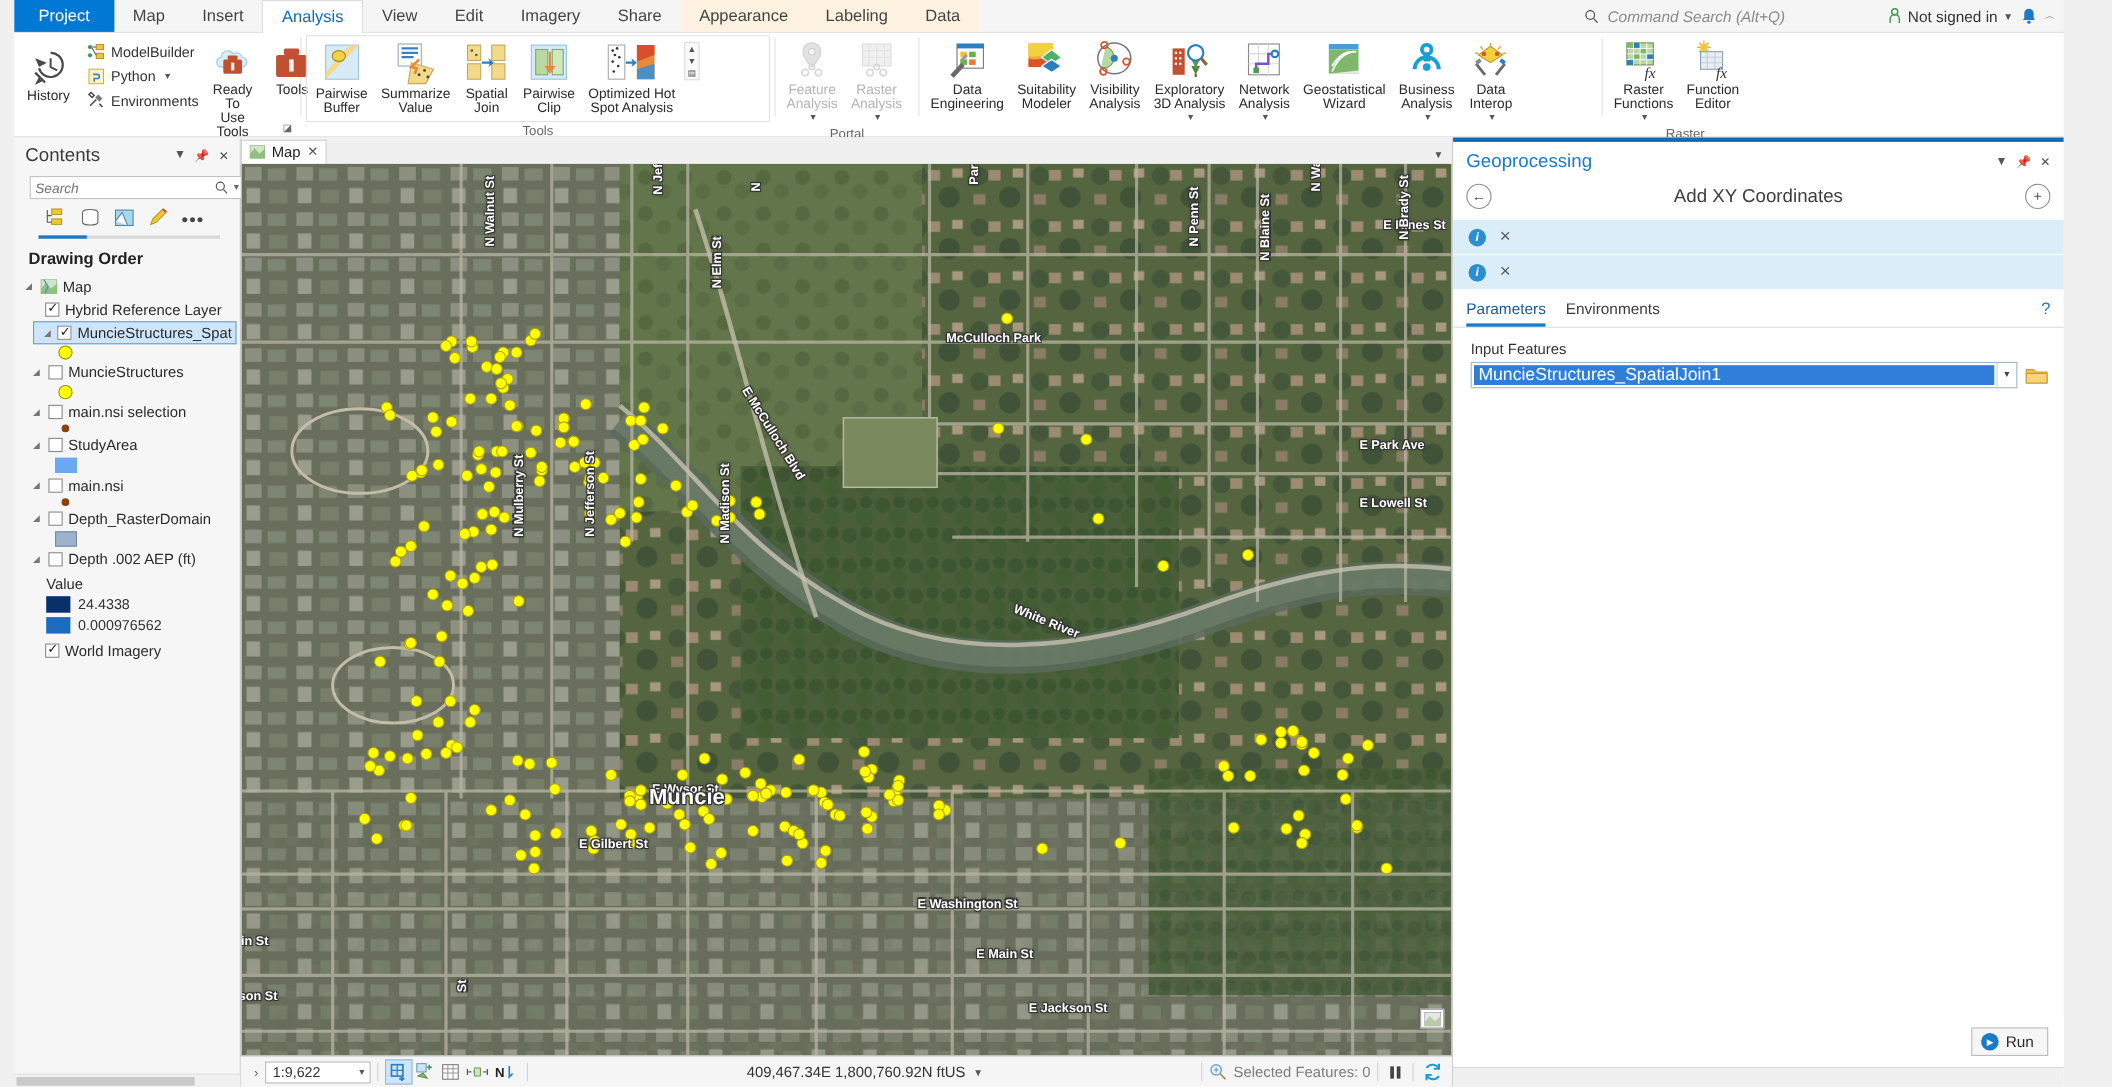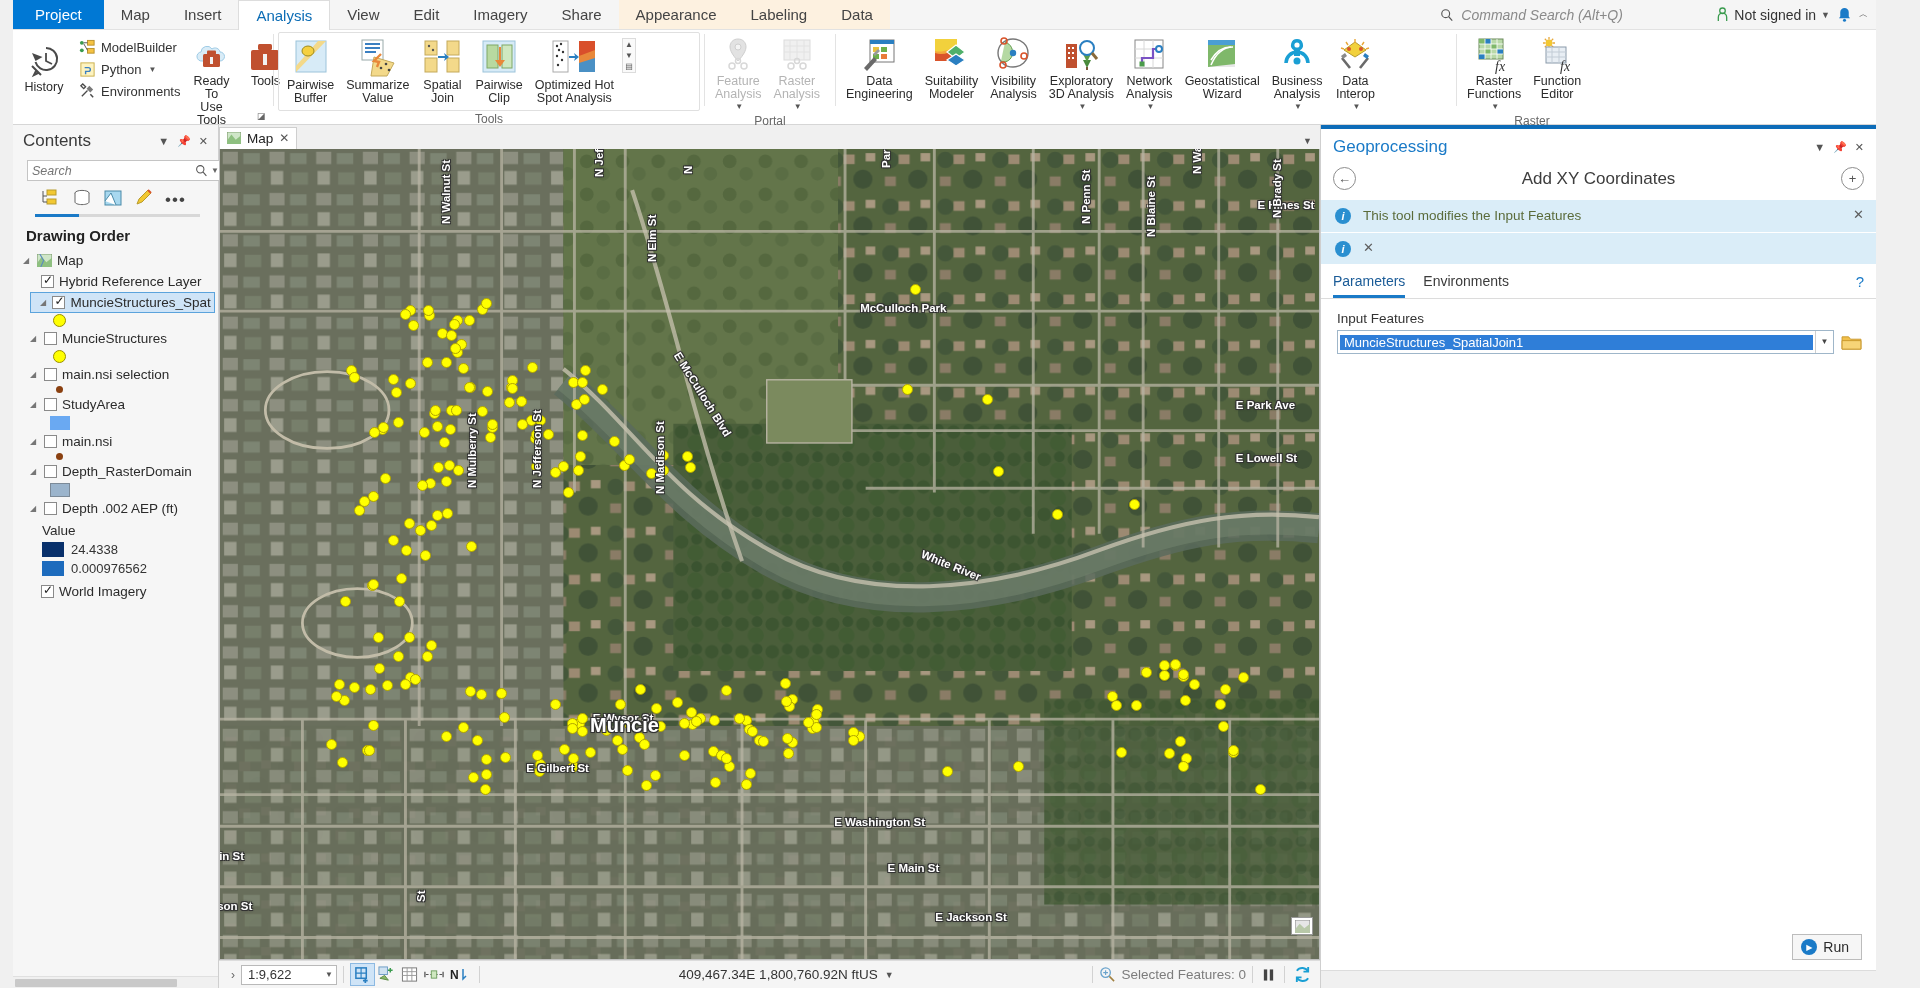--- a/index.html
+++ b/index.html
@@ -105,21 +105,21 @@
   .msg .itxt .lnk { color:#3d7a2e; }
   .msg .xx { color:#5d5d5d; font-size:13px; cursor:default;}
   .ibadge { width:16px; height:16px; border-radius:50%; background:#2a8fd0; color:#fff; font-size:11px; font-weight:bold; display:flex; align-items:center; justify-content:center; font-style:italic; flex:none; margin-top:1px;}
   .gp-tabs { display:flex; gap:18px; padding:8px 12px 0 12px; border-bottom:1px solid #dcdcdc; position:relative;}
   .gp-tab { font-size:14px; color:#3b3b3b; padding-bottom:6px; cursor:default;}
   .gp-tab.active { color:#1a5b97; border-bottom:3px solid #1a7ac7;}
   .gp-help { margin-left:auto; color:#1a7ac7; font-size:15px; padding-bottom:4px;}
   .field-label { font-size:13.5px; color:#333; padding:12px 12px 4px 16px;}
   .field-row { display:flex; align-items:center; gap:6px; padding:0 14px 0 16px;}
   .field-input { flex:1; height:24px; border:1px solid #9fb6c9; background:#fff; display:flex; align-items:center; padding:0; }
-  .field-input .val { flex:1; padding:0 4px; font-size:13px; color:#fff; background:#2f7ed8; margin:2px; }
+  .field-input .val { flex:1; padding:0 4px; font-size:16px; color:#fff; background:#2f7ed8; margin:2px; }
   .field-input .dropv { width:18px; text-align:center; font-size:8px; color:#444; border-left:1px solid #cfcfcf; line-height:22px;}
   .folder-icon { width:22px; height:20px; display:flex; align-items:center; justify-content:center;}
   .gp-footer { margin-top:auto; height:46px; display:flex; align-items:center; justify-content:flex-end; padding:0 14px; background:#fff;}
   .runbtn { display:flex; align-items:center; gap:6px; border:1px solid #bcbcbc; background:#f6f6f6; padding:4px 12px 4px 8px; font-size:14px; color:#2b2b2b; cursor:default;}
   .runbtn .play { width:16px; height:16px; border-radius:50%; background:#1a7ac7; color:#fff; font-size:8px; display:flex; align-items:center; justify-content:center;}
   .bottomstrip { height:18px; background:#f0f0f0; border-top:1px solid #dcdcdc;}
 
   
   .maplayer { position:absolute; inset:0; }
   .pt { position:absolute; width:11px; height:11px; border-radius:50%; background:#ffff00; border:1px solid #b0a400; }
@@ -1117,21 +1117,20 @@
         <div class="pane-btn">✕</div>
       </div>
       <div class="gp-toolhdr">
         <div class="circbtn">←</div>
         <div class="gp-toolname">Add XY Coordinates</div>
         <div class="circbtn">+</div>
       </div>
 
       <div class="msg">
         <span class="ibadge">i</span>
-        <div class="itxt">This tool modifies the Input Features</div>
         <span class="xx">✕</span>
       </div>
       <div class="msg">
         <span class="ibadge">i</span>
         <span class="xx">✕</span>
       </div>
 
       <div class="gp-tabs">
         <div class="gp-tab active">Parameters</div>
         <div class="gp-tab">Environments</div>

